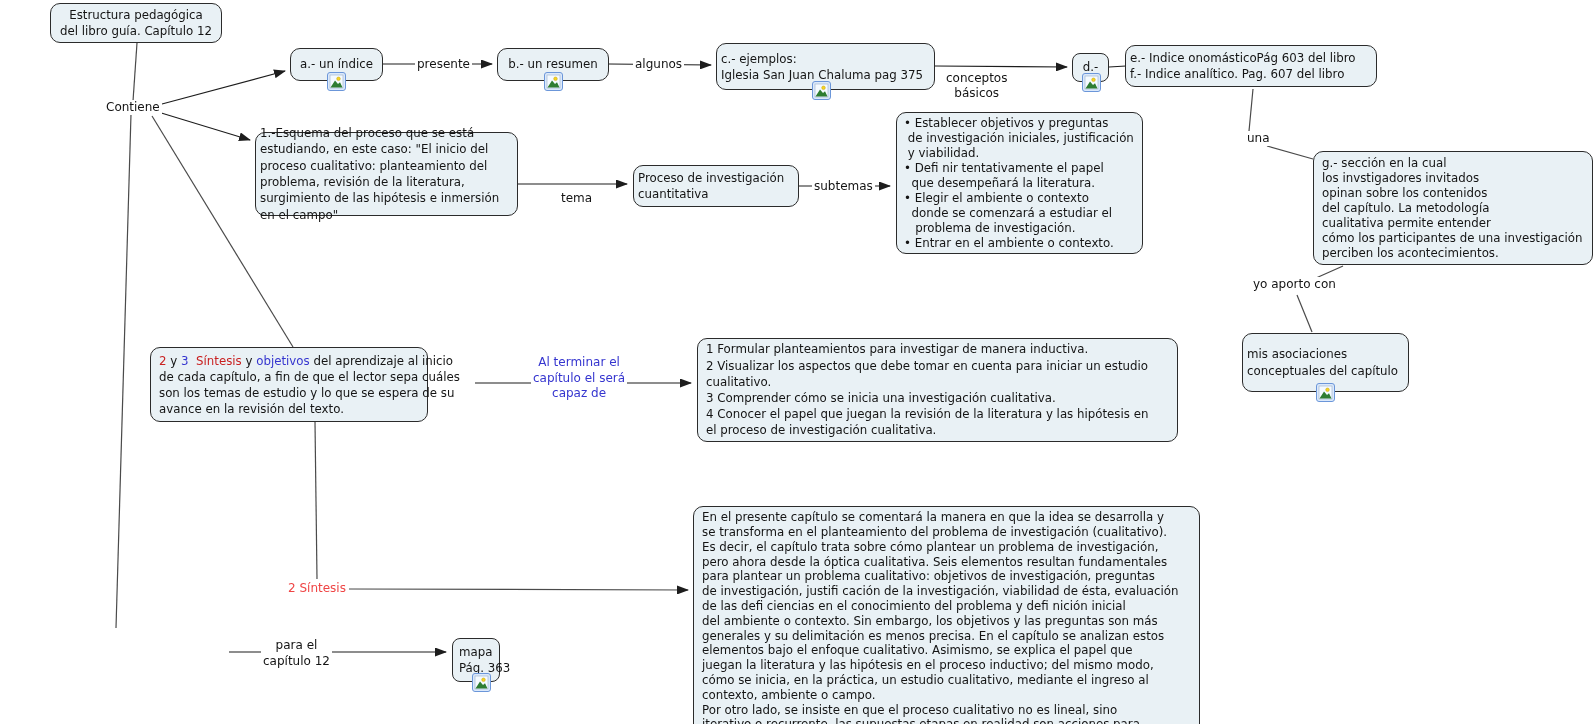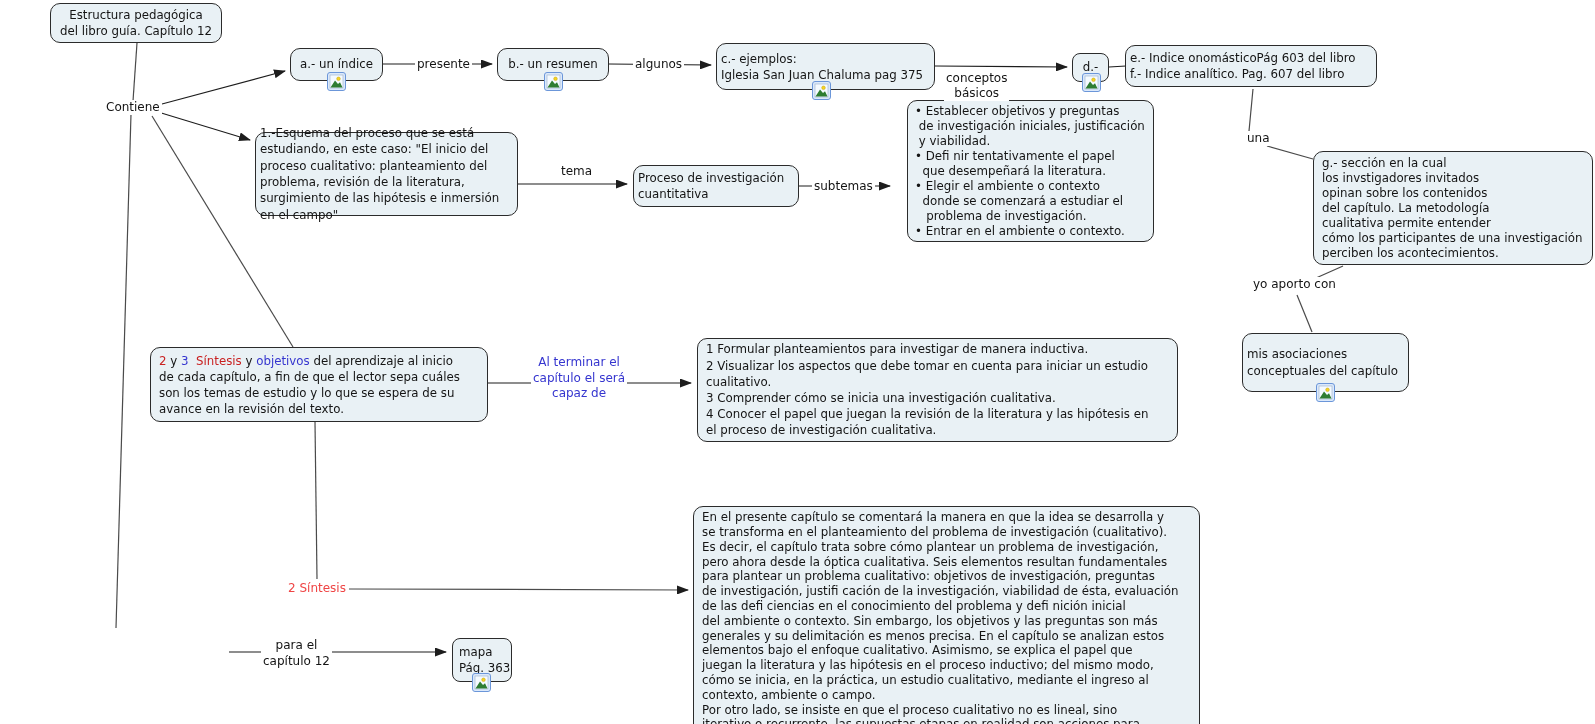--- a/index.html
+++ b/index.html
@@ -93,21 +93,21 @@
 problema, revisión de la literatura,
 surgimiento de las hipótesis e inmersión
 en el campo"</span>
     </div>
 
   <div class="node" style="left:633px;top:165px;width:166px;height:42px;line-height:16px;">
     <span class="txt">Proceso de investigación
 cuantitativa</span>
     </div>
 
-  <div class="node" style="left:896px;top:100px;width:247px;height:142px;line-height:15px;padding:3px 7px;margin-left:11px;">
+  <div class="node" style="left:896px;top:112px;width:247px;height:142px;line-height:15px;padding:3px 7px;">
     <span class="txt">• Establecer objetivos y preguntas
  de investigación iniciales, justificación
  y viabilidad.
 • Defi nir tentativamente el papel
   que desempeñará la literatura.
 • Elegir el ambiente o contexto
   donde se comenzará a estudiar el
    problema de investigación.
 • Entrar en el ambiente o contexto.</span>
     </div>
@@ -120,21 +120,21 @@
 cualitativa permite entender
 cómo los participantes de una investigación
 perciben los acontecimientos.</span>
     </div>
 
   <div class="node" style="left:1242px;top:333px;width:167px;height:59px;line-height:16.5px;">
     <span class="txt">mis asociaciones
 conceptuales del capítulo</span>
     </div>
 
-  <div class="node" style="left:150px;top:347px;width:338px;height:75px;line-height:16px;padding:18px 8px;">
+  <div class="node" style="left:150px;top:347px;width:278px;height:75px;line-height:16px;padding:18px 8px;">
     <span class="txt"><span class="seg-red">2</span><span> y </span><span class="seg-blue">3</span><span class="seg-red">  Síntesis</span><span> y </span><span class="seg-blue">objetivos</span><span> del aprendizaje al inicio
 de cada capítulo, a fin de que el lector sepa cuáles
 son los temas de estudio y lo que se espera de su
 avance en la revisión del texto.</span></span>
     </div>
 
   <div class="node" style="left:697px;top:338px;width:481px;height:104px;line-height:16.2px;padding:5px 8px;">
     <span class="txt">1 Formular planteamientos para investigar de manera inductiva.
 2 Visualizar los aspectos que debe tomar en cuenta para iniciar un estudio
 cualitativo.
@@ -157,31 +157,31 @@
 juegan la literatura y las hipótesis en el proceso inductivo; del mismo modo,
 cómo se inicia, en la práctica, un estudio cualitativo, mediante el ingreso al
 contexto, ambiente o campo.
 Por otro lado, se insiste en que el proceso cualitativo no es lineal, sino
 iterativo o recurrente, las supuestas etapas en realidad son acciones para
 adentrarnos más en el problema de investigación y la tarea de recolectar y
 analizar datos es permanente.</span>
     </div>
 
 
-  <div class="node sm" style="left:452px;top:638px;width:60px;height:44px;line-height:16px;padding:4px 6px;">
+  <div class="node sm" style="left:452px;top:638px;width:48px;height:44px;line-height:16px;padding:4px 6px;">
     <span class="txt">mapa
 Pág. 363</span>
     </div>
 
   <div class="lbl" style="left:104px;top:100px;">Contiene</div>
   <div class="lbl" style="left:415px;top:57px;">presente</div>
   <div class="lbl" style="left:633px;top:57px;">algunos</div>
   <div class="lbl" style="left:944px;top:36px;margin-top:35px;">conceptos
 básicos</div>
-  <div class="lbl" style="left:559px;top:164px;">tema</div>
+  <div class="lbl" style="left:559px;top:191px;">tema</div>
   <div class="lbl" style="left:812px;top:179px;">subtemas</div>
   <div class="lbl" style="left:1245px;top:131px;">una</div>
   <div class="lbl" style="left:1251px;top:277px;">yo aporto con</div>
   <div class="lbl blue" style="left:531px;top:355px;line-height:15.5px;">Al terminar el
 capítulo el será
 capaz de</div>
   <div class="lbl red" style="left:286px;top:581px;">2 Síntesis</div>
   <div class="lbl" style="left:261px;top:638px;line-height:15.5px;">para el
 capítulo 12</div>
 

